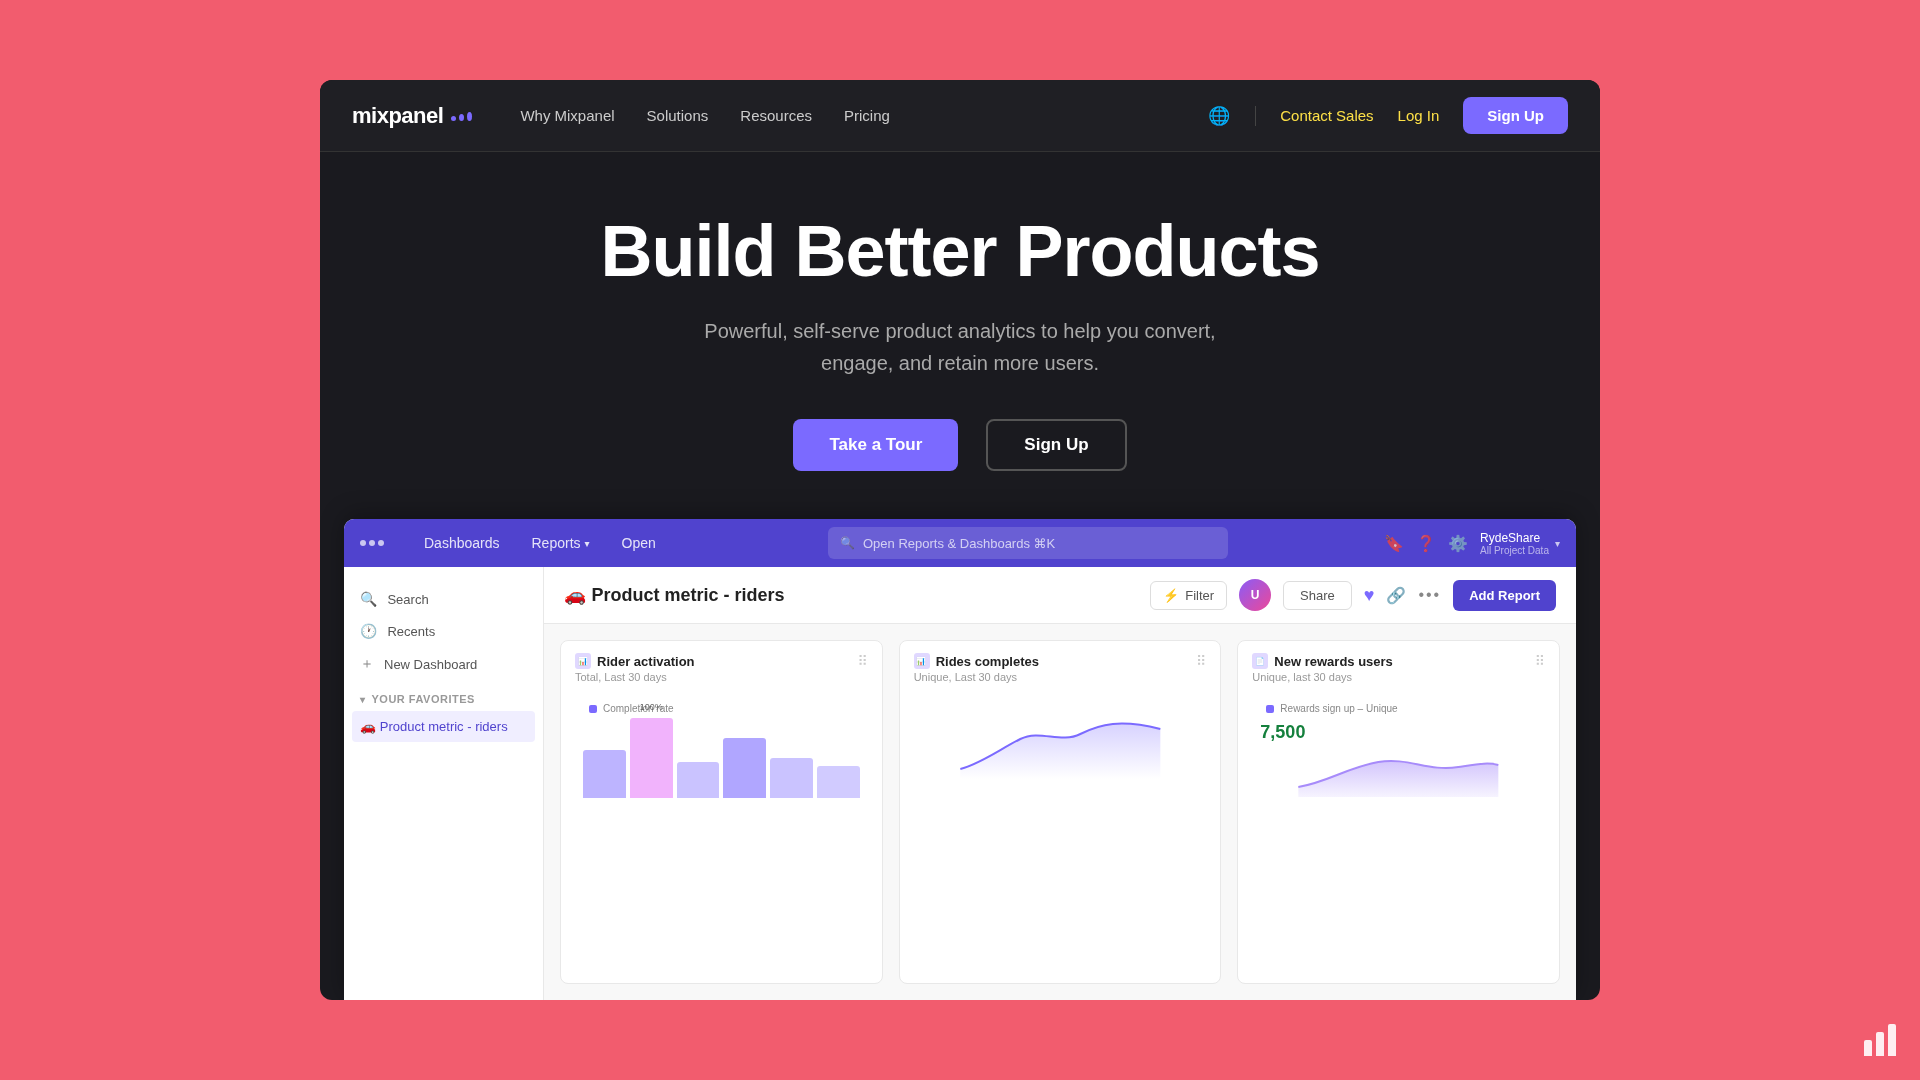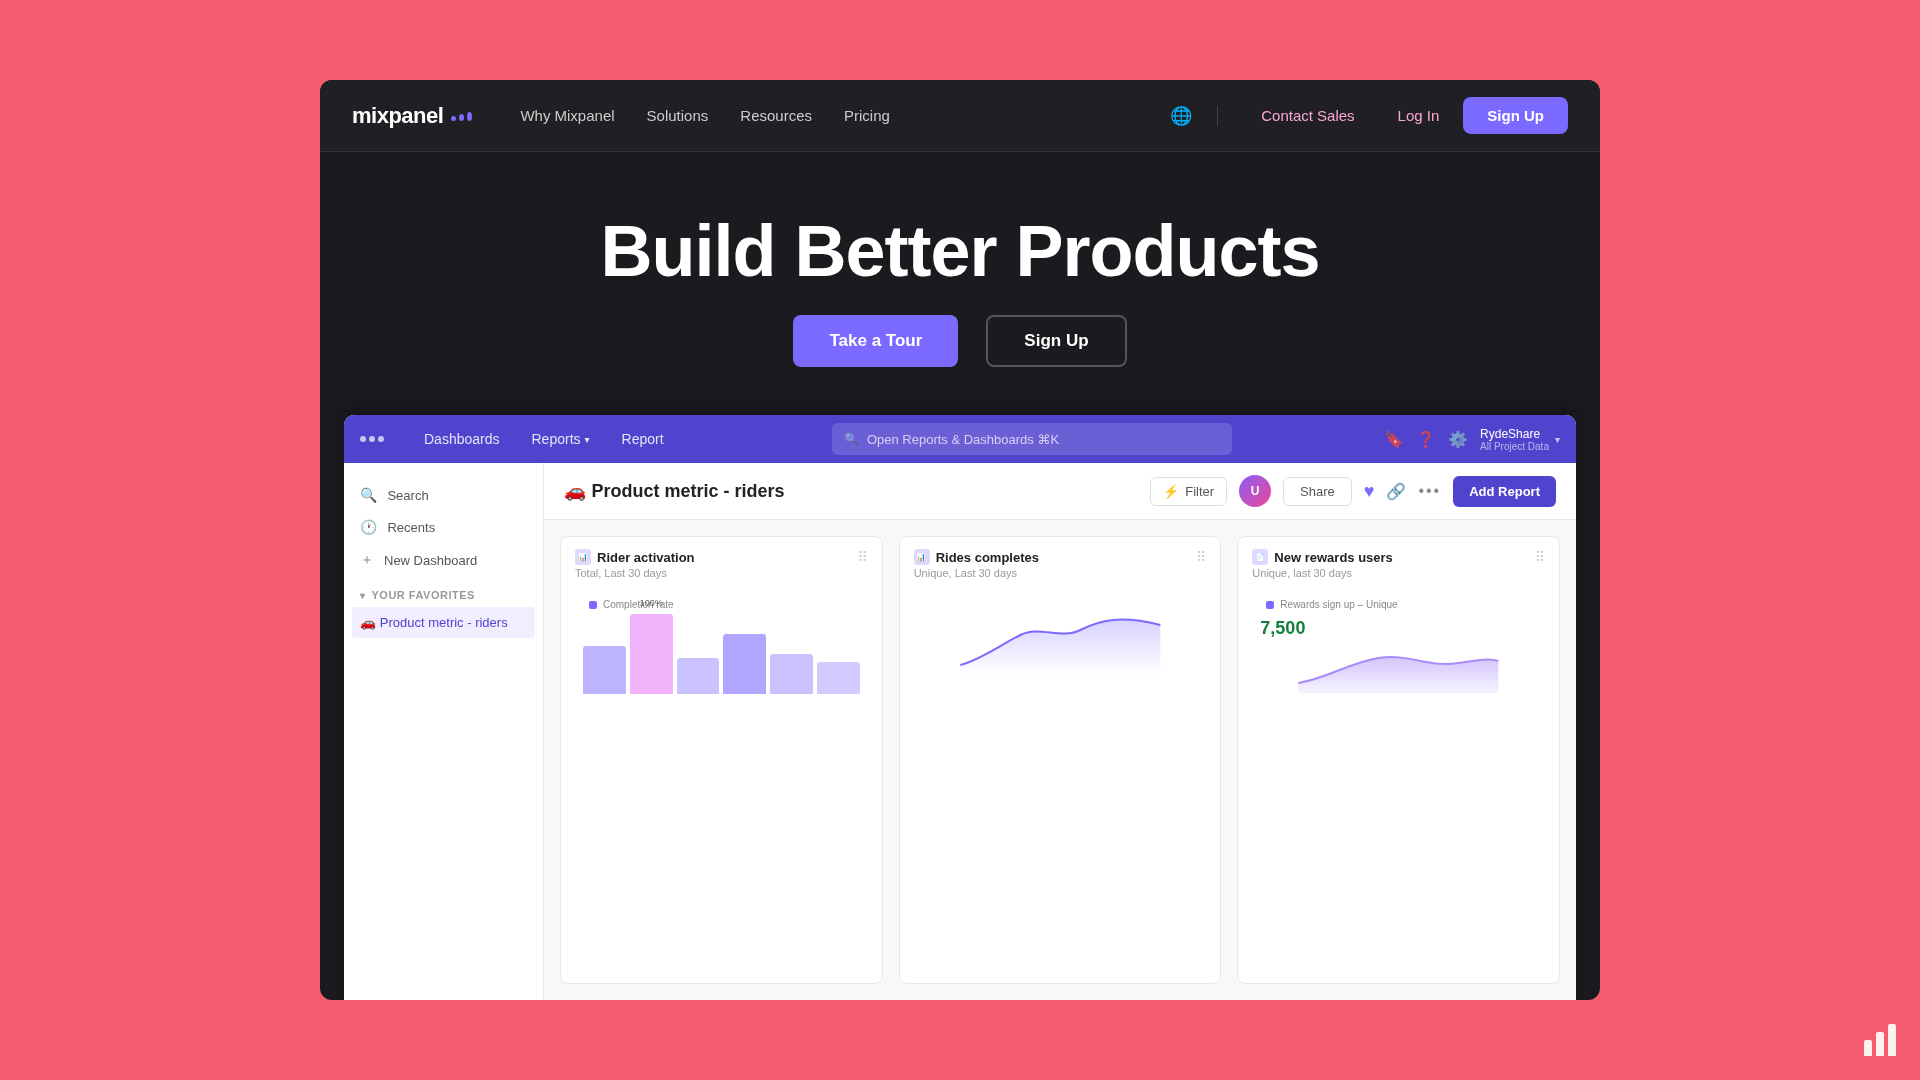--- a/index.html
+++ b/index.html
@@ -69,25 +69,24 @@
       white-space: nowrap;
     }
     .nav-right {
       display: flex;
       align-items: center;
       gap: 24px;
     }
     .globe-icon { color: #ccc; font-size: 18px; cursor: pointer; }
     .nav-divider { width: 1px; height: 20px; background: #444; }
     .nav-contact, .nav-login {
-      color: #f9a8d4;
+      color: #fde047;
       font-size: 15px;
       cursor: pointer;
       white-space: nowrap;
-      margin-left: 19px;
     }
     .nav-signup-btn {
       background: #7B6AFF;
       color: #fff;
       border: none;
       border-radius: 8px;
       padding: 10px 24px;
       font-size: 15px;
       font-weight: 600;
       cursor: pointer;
@@ -479,20 +478,21 @@
       <span class="globe-icon">🌐</span>
       <div class="nav-divider"></div>
       <span class="nav-contact">Contact Sales</span>
       <span class="nav-login">Log In</span>
       <button class="nav-signup-btn">Sign Up</button>
     </div>
   </nav>
 
   <section class="hero">
     <h1 class="hero-title">Build Better Products</h1>
+    <p class="hero-sub">Powerful, self-serve product analytics to help you convert,<br>engage, and retain more users.</p>
     <div class="hero-buttons">
       <button class="btn-tour">Take a Tour</button>
       <button class="btn-signup">Sign Up</button>
     </div>
   </section>
 
   <div class="app-preview">
 
     <div class="app-navbar">
       <div class="app-logo-dots">
@@ -502,21 +502,21 @@
       </div>
       <div class="app-nav-items">
         <div class="app-nav-item">
           <span>Dashboards</span>
         </div>
         <div class="app-nav-item">
           <span>Reports</span>
           <span class="chevron">▾</span>
         </div>
         <div class="app-nav-item">
-          <span>Report</span>
+          <span>Open</span>
         </div>
       </div>
       <div class="app-search-bar">
         <div class="app-search-inner">
           <span style="color:rgba(255,255,255,0.6);font-size:12px;">🔍</span>
           <span class="app-search-text">Open Reports &amp;  Dashboards ⌘K</span>
         </div>
       </div>
       <div class="app-nav-right">
         <span class="app-nav-icon">🔖</span>

